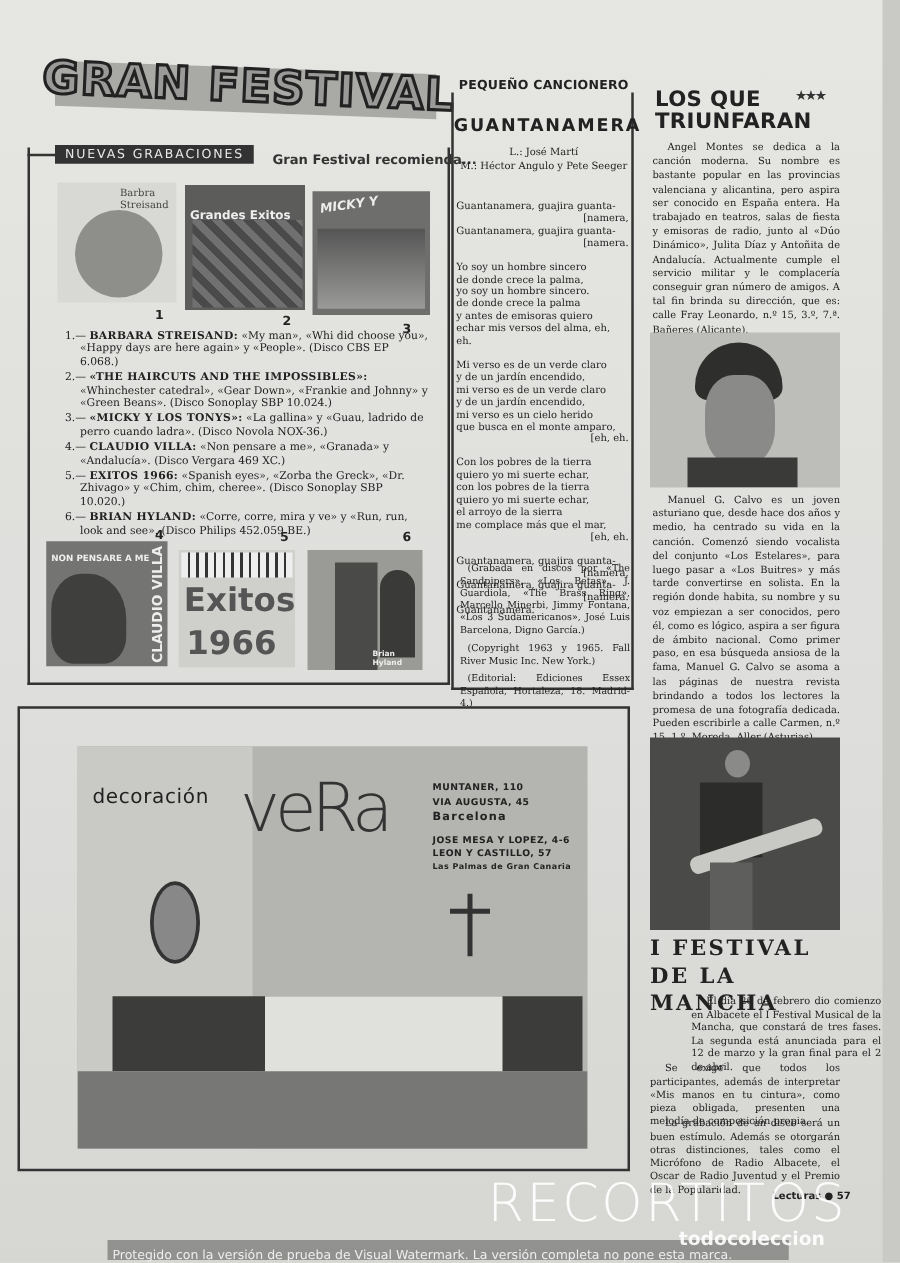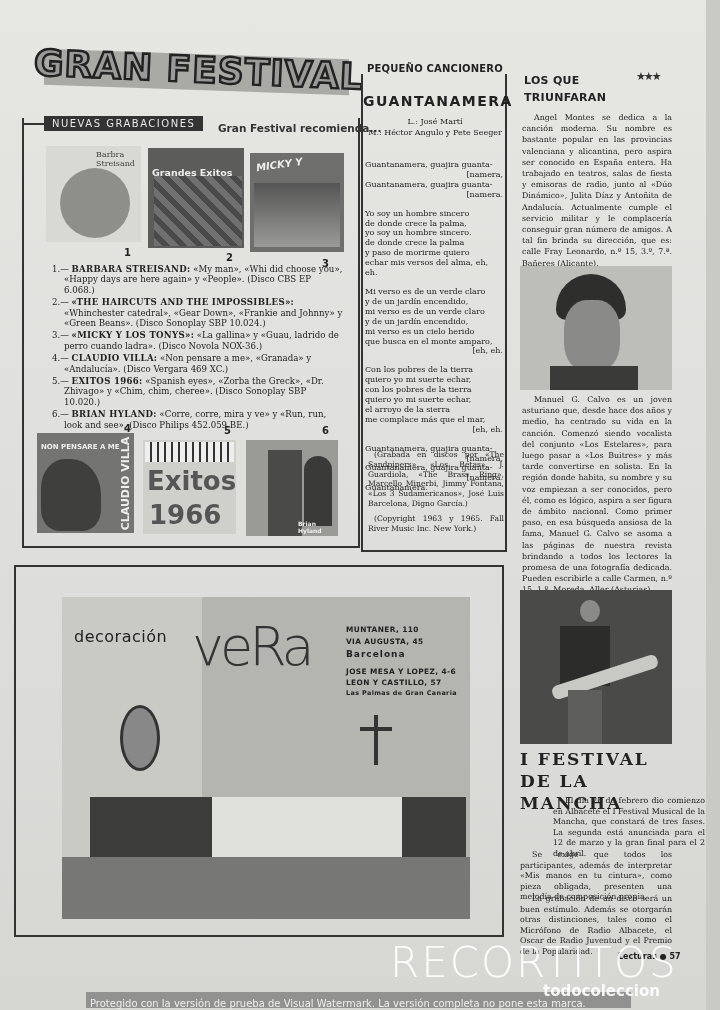--- a/index.html
+++ b/index.html
@@ -33,21 +33,21 @@
   .canc-head { position: absolute; left: 356px; top: 63px; width: 158px; text-align: center; font-family: "DejaVu Sans", sans-serif; font-weight: bold; font-size: 10px; background: #e5e5e2; color: #222; letter-spacing: 0.2px; }
   .canc-title { position: absolute; left: 363px; top: 93px; width: 144px; text-align: center; font-family: "DejaVu Sans", sans-serif; font-weight: bold; font-size: 14px; letter-spacing: 1.5px; color: #222; }
   .canc-credit { position: absolute; left: 363px; width: 144px; text-align: center; font-size: 8px; color: #222; }
   .lyrics { position: absolute; left: 365px; top: 160px; width: 138px; font-size: 8px; line-height: 9.9px; color: #222; }
   .lyrics p { margin-bottom: 9px; }
   .lyrics .r { display: block; text-align: right; }
   .canc-notes { position: absolute; left: 368px; top: 450px; width: 136px; font-size: 7.6px; line-height: 9.8px; color: #222; }
   .canc-notes p { margin-bottom: 5px; text-indent: 6px; text-align: justify; }
 
   
-  .rc-title { position: absolute; left: 524px; top: 72px; font-family: "DejaVu Sans", sans-serif; font-weight: bold; font-size: 11px; line-height: 17px; color: #222; letter-spacing: 0.3px; }
+  .rc-title { position: absolute; left: 524px; top: 72px; font-family: "DejaVu Sans", sans-serif; font-weight: bold; font-size: 17px; line-height: 17px; color: #222; letter-spacing: 0.3px; }
   .rc-stars { position: absolute; left: 636px; top: 70px; font-size: 11px; color: #333; letter-spacing: -2px; }
   .rc-text { position: absolute; left: 522px; width: 150px; font-size: 7.9px; line-height: 11.2px; color: #222; text-align: justify; text-indent: 12px; }
   .photo { position: absolute; background: #6a6a68; overflow: hidden; }
 
   .fest-title { position: absolute; left: 520px; top: 748px; width: 156px; font-size: 17px; line-height: 22px; font-weight: bold; letter-spacing: 2px; color: #222; }
 
   
   .ad-box { position: absolute; left: 14px; top: 565px; width: 490px; height: 372px; border: 2px solid #333; }
   .ad-img { position: absolute; left: 62px; top: 597px; width: 408px; height: 322px; background: #b4b4b1; overflow: hidden; }
   .ad-decor { position: absolute; left: 12px; top: 30px; font-family: "DejaVu Sans", sans-serif; font-size: 16px; color: #222; letter-spacing: 0.5px; }
@@ -128,35 +128,36 @@
   <div class="canc-head">PEQUEÑO CANCIONERO</div>
   <div class="canc-title">GUANTANAMERA</div>
   <div class="canc-credit" style="top:117px;">L.: José Martí</div>
   <div class="canc-credit" style="top:128px;">M.: Héctor Angulo y Pete Seeger</div>
 
   <div class="lyrics">
     <p>
       <span>Guantanamera, guajira guanta-</span><span class="r">[namera,</span><span>Guantanamera, guajira guanta-</span><span class="r">[namera.</span>
     </p>
     <p>
-      <span>Yo soy un hombre sincero</span><br><span>de donde crece la palma,</span><br><span>yo soy un hombre sincero.</span><br><span>de donde crece la palma</span><br><span>y paso de morirme quiero</span><br><span>echar mis versos del alma, eh, eh.</span>
+      <span>Yo soy un hombre sincero</span><br><span>de donde crece la palma,</span><br><span>yo soy un hombre sincero.</span><br><span>de donde crece la palma</span><br><span>y antes de emisoras quiero</span><br><span>echar mis versos del alma, eh, eh.</span>
     </p>
     <p>
       <span>Mi verso es de un verde claro</span><br><span>y de un jardín encendido,</span><br><span>mi verso es de un verde claro</span><br><span>y de un jardín encendido,</span><br><span>mi verso es un cielo herido</span><br><span>que busca en el monte amparo,</span><span class="r">[eh, eh.</span>
     </p>
     <p>
       <span>Con los pobres de la tierra</span><br><span>quiero yo mi suerte echar,</span><br><span>con los pobres de la tierra</span><br><span>quiero yo mi suerte echar,</span><br><span>el arroyo de la sierra</span><br><span>me complace más que el mar,</span><span class="r">[eh, eh.</span>
     </p>
     <p>
       <span>Guantanamera, guajira guanta-</span><span class="r">[namera,</span><span>Guantanamera, guajira guanta-</span><span class="r">[namera.</span><span>Guantanamera.</span>
     </p>
   </div>
   <div class="canc-notes">
     <p>(Grabada en discos por «The Sandpipers», «Los Betas», J. Guardiola, «The Brass Ring», Marcello Minerbi, Jimmy Fontana, «Los 3 Sudamericanos», José Luis Barcelona, Digno García.)</p>
     <p>(Copyright 1963 y 1965. Fall River Music Inc. New York.)</p>
+    <p>(Editorial: Ediciones Essex Española, Hortaleza, 18. Madrid-4.)</p>
   </div>
 
   <div class="rc-title">
     <span>LOS QUE</span><br><span>TRIUNFARAN</span>
   </div>
   <div class="rc-stars">★★★</div>
   <div class="rc-text" style="top:112px;">Angel Montes se dedica a la canción moderna. Su nombre es bastante popular en las provincias valenciana y alicantina, pero aspira ser conocido en España entera. Ha trabajado en teatros, salas de fiesta y emisoras de radio, junto al «Dúo Dinámico», Julita Díaz y Antoñita de Andalucía. Actualmente cumple el servicio militar y le complacería conseguir gran número de amigos. A tal fin brinda su dirección, que es: calle Fray Leonardo, n.º 15, 3.º, 7.ª. Bañeres (Alicante).</div>
 
   <div class="photo" style="left:520px;top:266px;width:152px;height:124px;background:#bdbdba;">
     <div style="position:absolute;left:36px;top:8px;width:70px;height:46px;border-radius:35px 35px 10px 10px;background:#2e2e2d;"></div>

